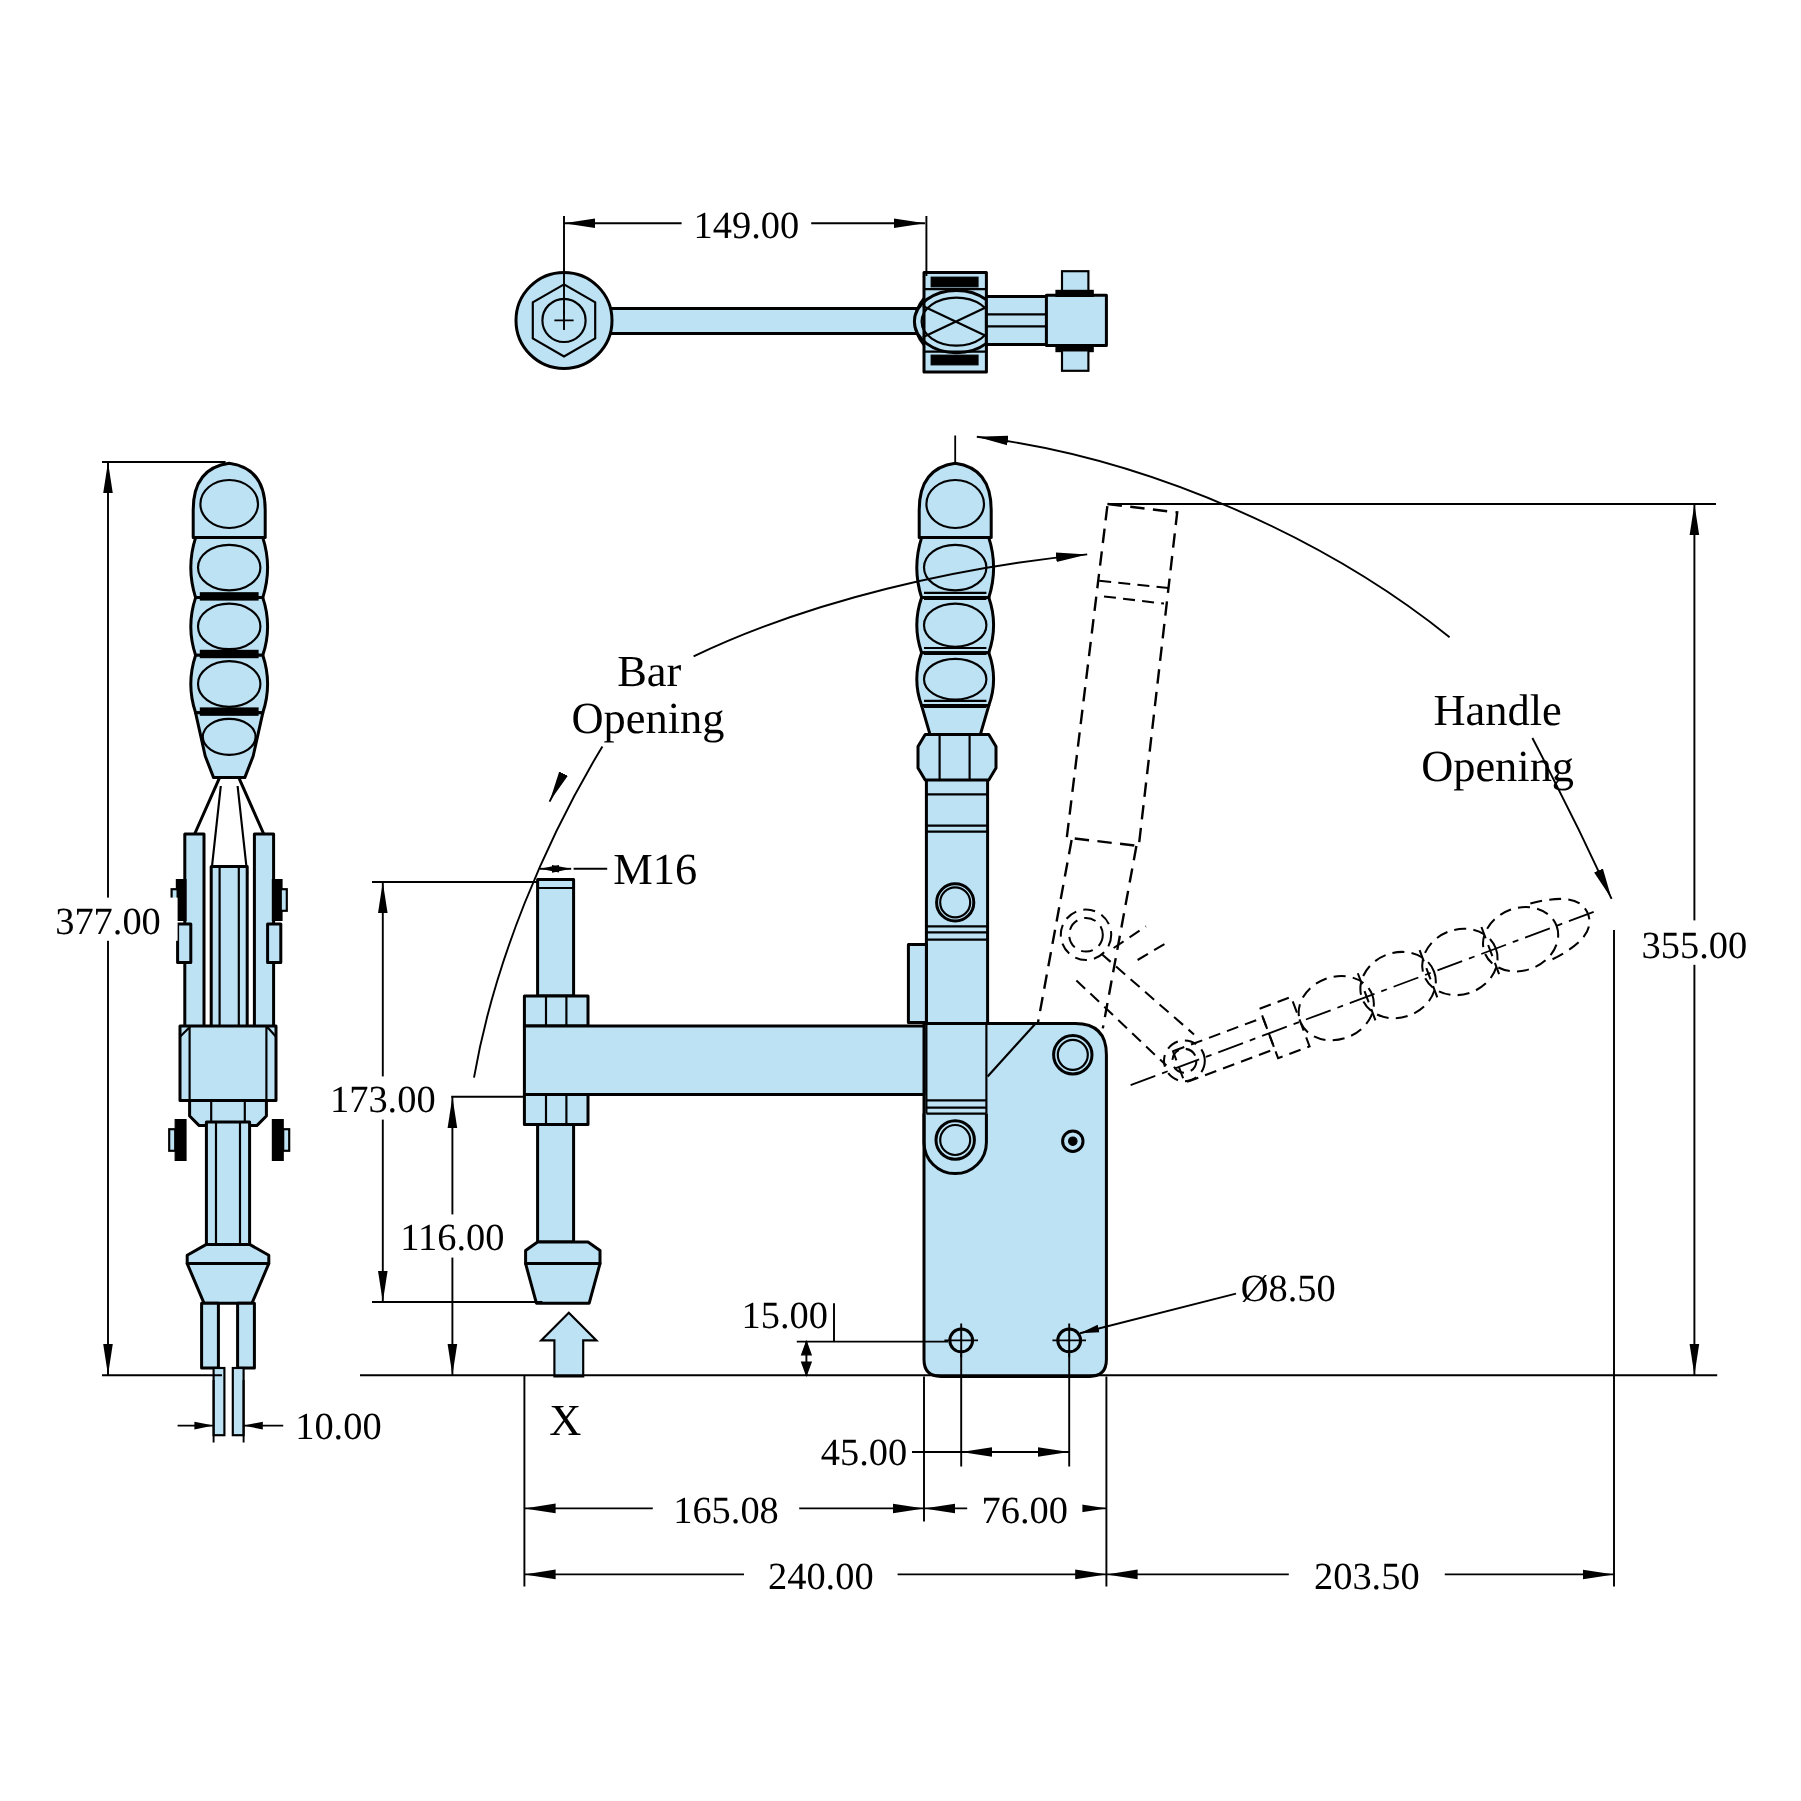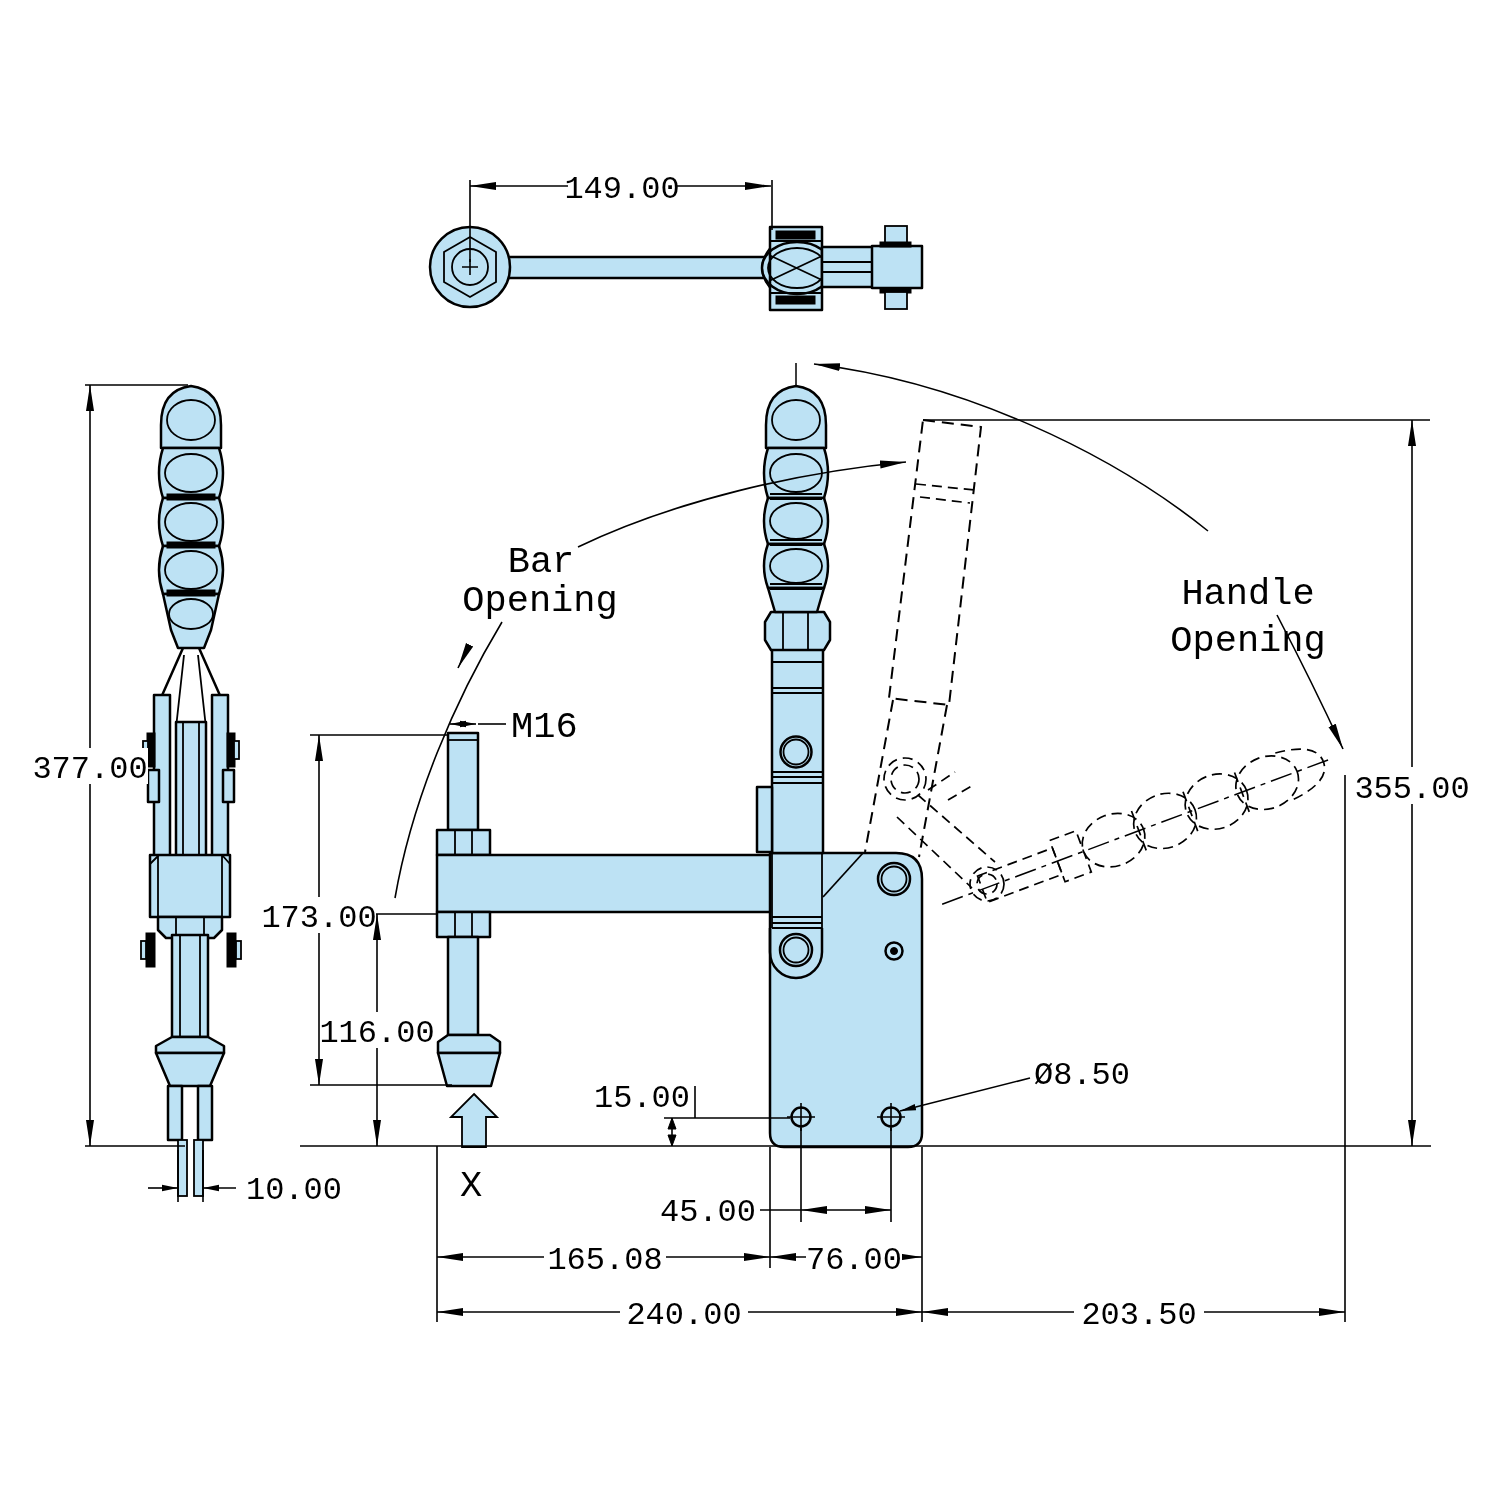--- a/index.html
+++ b/index.html
@@ -1,16 +1,16 @@
 <!DOCTYPE html>
 <html style="--part-fill: #BDE2F4; --line: #000000; --bg: #FFFFFF;"><head>
 <meta charset="utf-8">
 <style>
   html,body{margin:0;padding:0;background:#fff;}
-  #stage{width:1501px;height:1501px;background:var(--bg,#fff);position:relative;font-family:Liberation Mono, monospace;}
+  #stage{width:1501px;height:1501px;background:var(--bg,#fff);position:relative;font-family:Liberation Serif, serif;}
   svg{display:block;}
   .part{fill:var(--part-fill,#BDE2F4);stroke:var(--line,#000);stroke-width:2.5;stroke-linejoin:round;}
   .partThin{fill:var(--part-fill,#BDE2F4);stroke:var(--line,#000);stroke-width:1.8;}
   .dk{fill:var(--line,#000);stroke:var(--line,#000);stroke-width:1;}
   .inner{fill:none;stroke:var(--line,#000);stroke-width:1.8;}
   .outline{fill:none;stroke:var(--line,#000);stroke-width:2.5;stroke-linejoin:round;}
   .dim,.ext{fill:none;stroke:var(--line,#000);stroke-width:1.6;}
   .hid{fill:none;stroke:var(--line,#000);stroke-width:2;stroke-dasharray:12 7;}
   .hidT{fill:none;stroke:var(--line,#000);stroke-width:1.7;stroke-dasharray:10 6;}
   .cl{fill:none;stroke:var(--line,#000);stroke-width:1.5;stroke-dasharray:22 6 5 6;}

